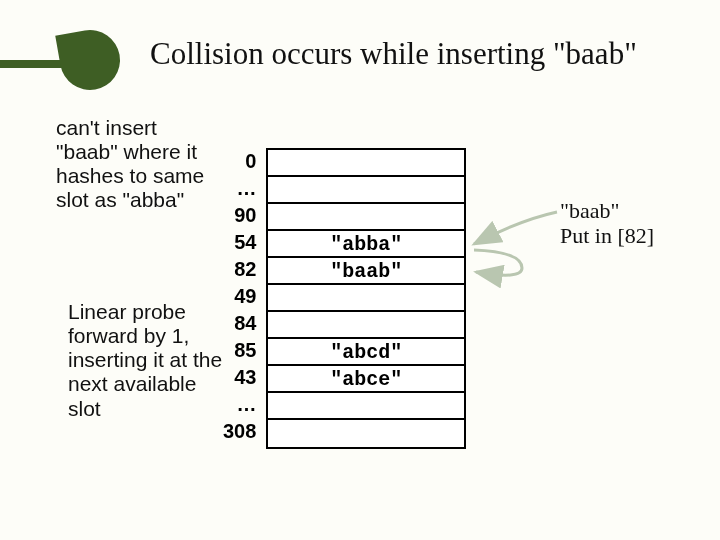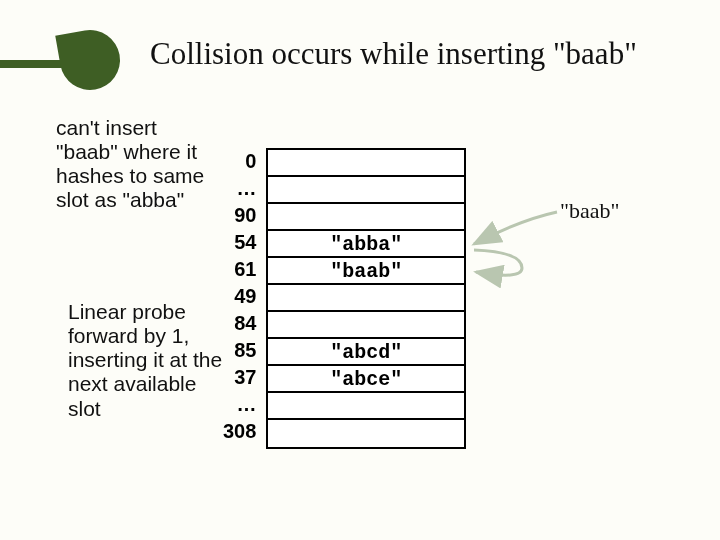--- a/index.html
+++ b/index.html
@@ -105,33 +105,34 @@
 <div class="accent-leaf"></div>
 <div class="accent-bar"></div>
 
 <div class="title">Collision occurs while inserting "baab"</div>
 
 <div class="note note1">can't insert "baab" where it hashes to same slot as "abba"</div>
 <div class="note note2">Linear probe forward by 1, inserting it at the next available slot</div>
 
 <div class="note note3">
   <div>"baab"</div>
+  <div>Put in [82]</div>
 </div>
 
 <div class="hash-area">
   <div class="idx-col">
     <div>0</div>
     <div>…</div>
     <div>90</div>
     <div>54</div>
-    <div>61</div>
+    <div>82</div>
     <div>49</div>
     <div>84</div>
     <div>85</div>
-    <div>37</div>
+    <div>43</div>
     <div>…</div>
     <div>308</div>
   </div>
   <div class="slot-col">
     <div class="row"></div>
     <div class="row"></div>
     <div class="row"></div>
     <div class="row">"abba"</div>
     <div class="row">"baab"</div>
     <div class="row"></div>

